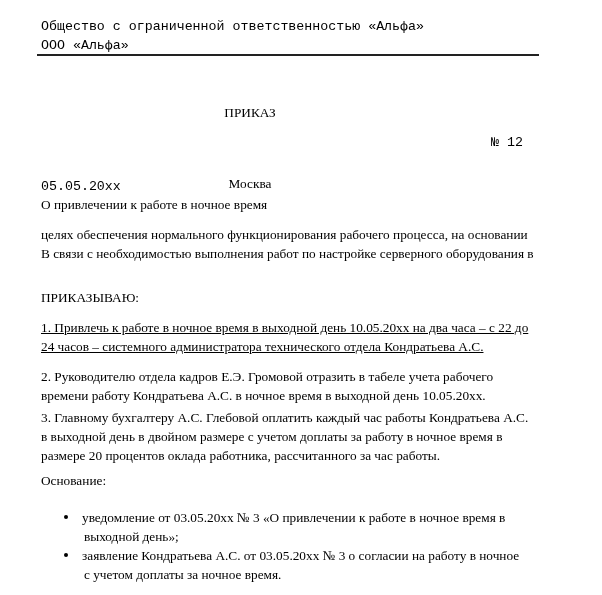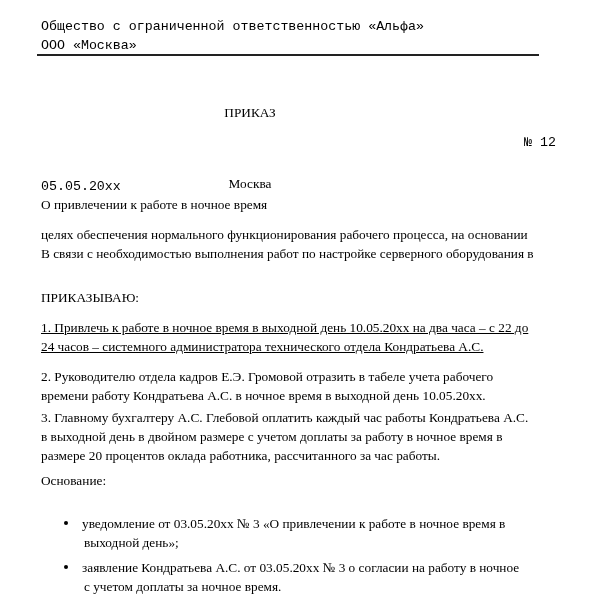--- a/index.html
+++ b/index.html
@@ -50,34 +50,34 @@
     }
     .bullet-dot {
       position: absolute;
       left: 64px;
       top: 7px;
       width: 4px;
       height: 4px;
       border-radius: 50%;
       background: #000;
     }
-    .bullet-item .first { white-space: nowrap; margin-top: 6px; }
+    .bullet-item .first { white-space: nowrap; }
     .bullet-item .cont { white-space: nowrap; padding-left: 2px; }
   </style>
 </head>
 <body>
 
 <div class="abs" style="left:41px; top:17px; white-space:nowrap;">Общество с ограниченной ответственностью «Альфа»</div>
-<div class="abs" style="left:41px; top:36px; white-space:nowrap;">ООО «Москва»</div>
+<div class="abs" style="left:41px; top:36px; white-space:nowrap;">ООО «Альфа»</div>
 <div class="line"></div>
 
 <div class="center" style="top:103px;">ПРИКАЗ</div>
 
 <div class="abs" style="left:41px; top:133px;margin-top:44px;">05.05.20xx</div>
-<div class="abs" style="right:46px; top:133px; text-align:center;">№ 12</div>
+<div class="abs" style="right:79px; top:133px; text-align:center;">№ 12</div>
 
 <div class="center" style="top:174px;">Москва</div>
 
 <div class="para" style="top:195px;">О привлечении к работе в ночное время</div>
 
 <div class="para" style="top:225px;">
   <div>целях обеспечения нормального функционирования рабочего процесса, на основании</div>
   <div>В связи с необходимостью выполнения работ по настройке серверного оборудования в</div>
 </div>
 

